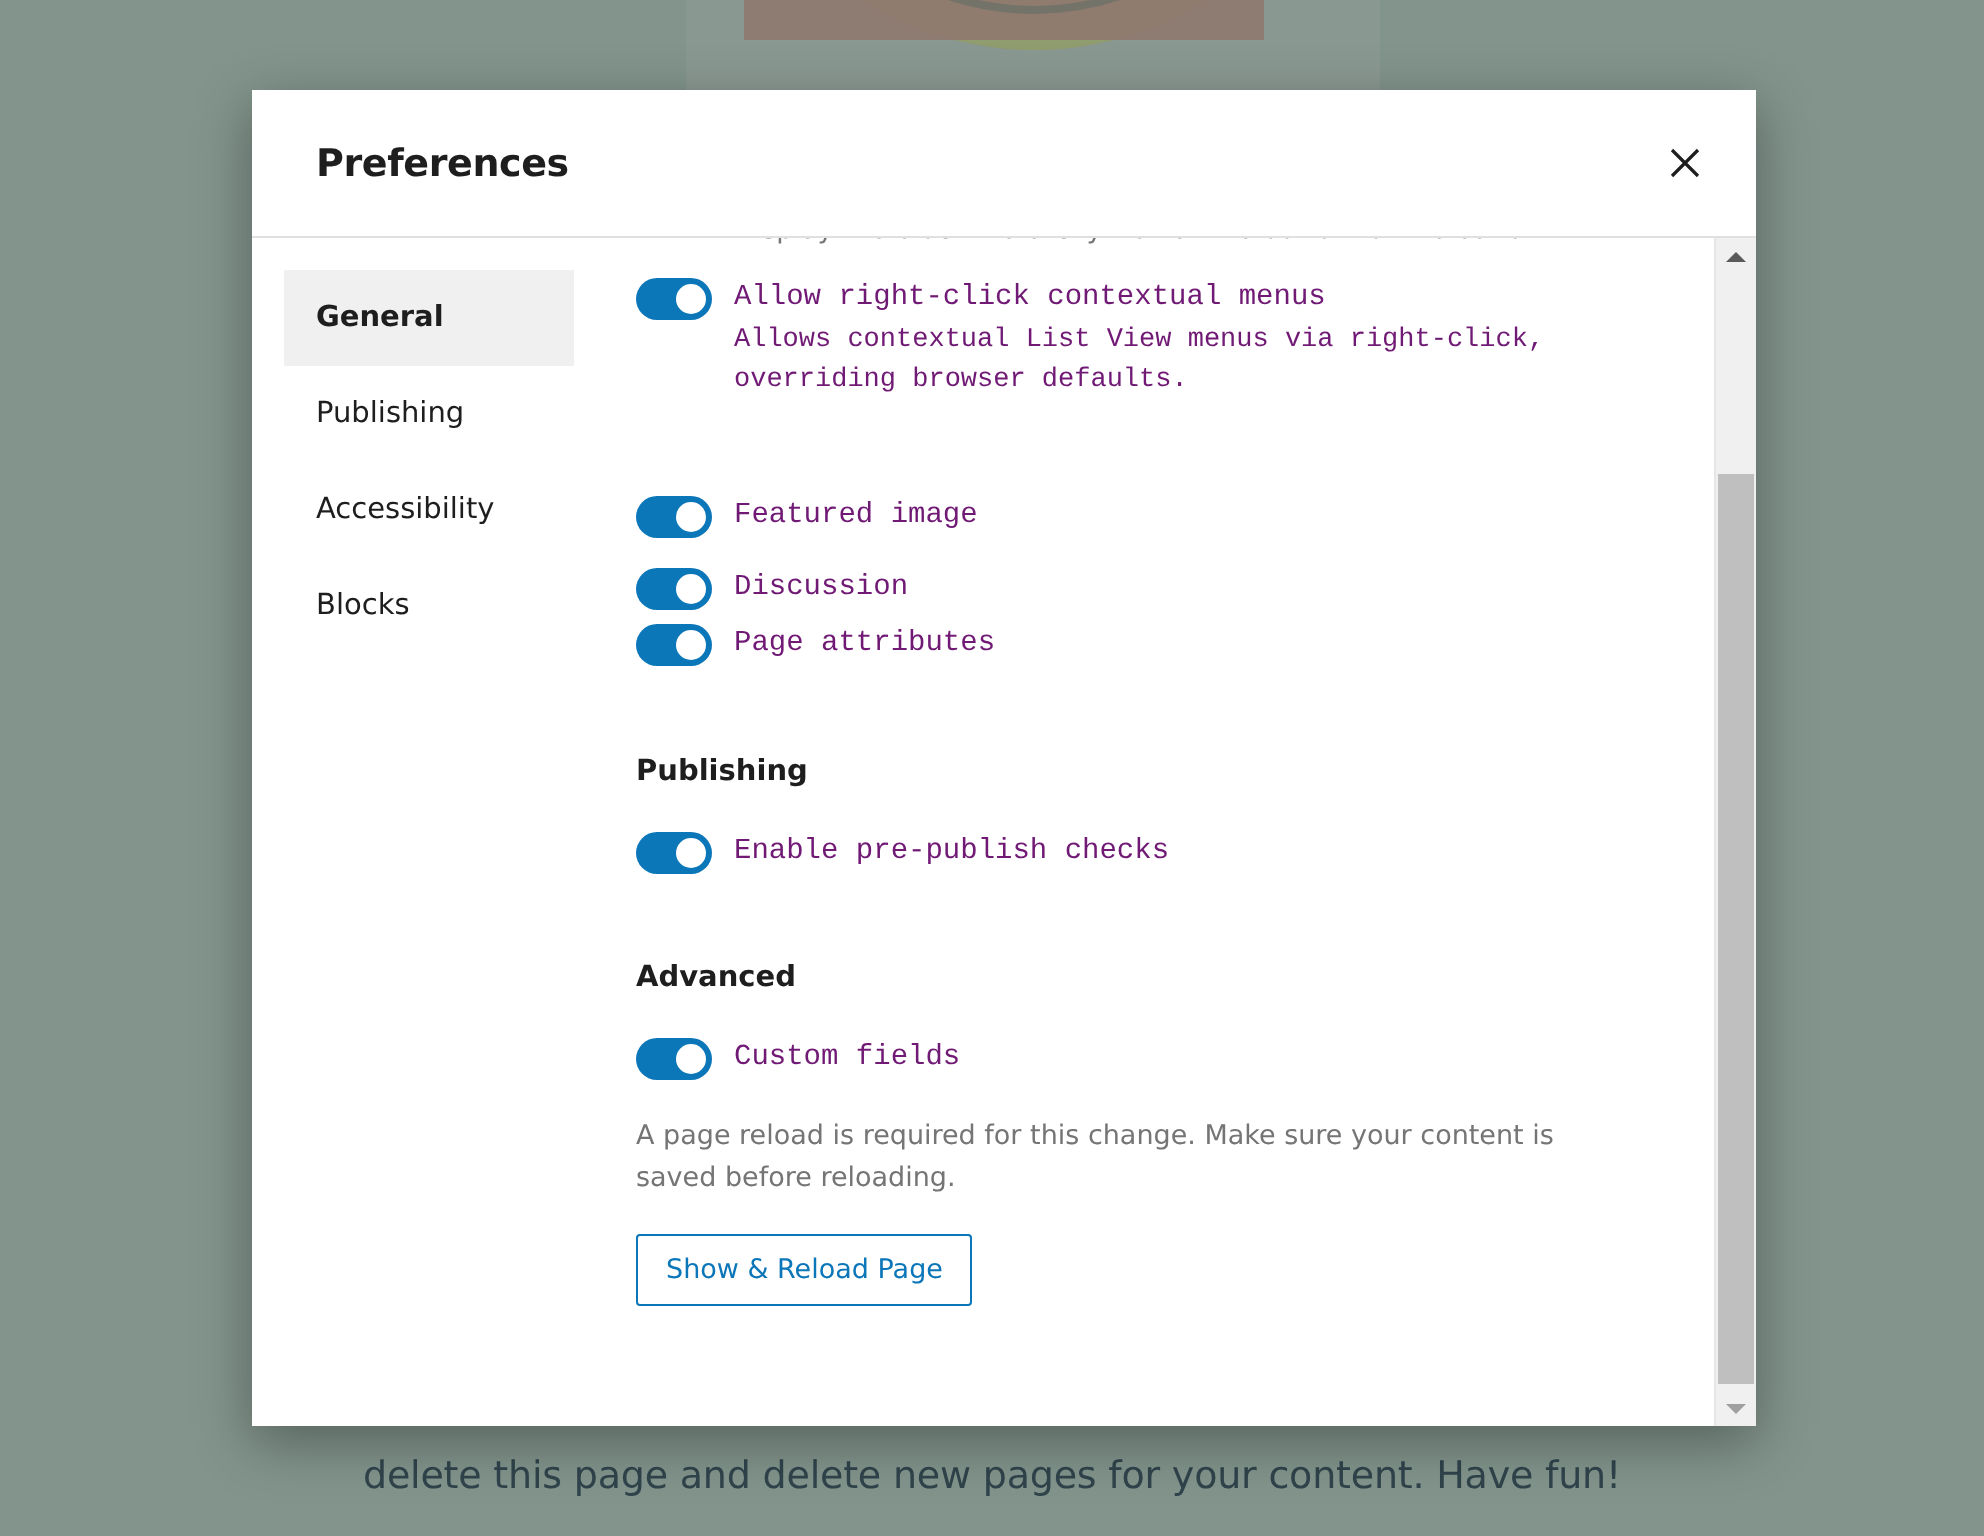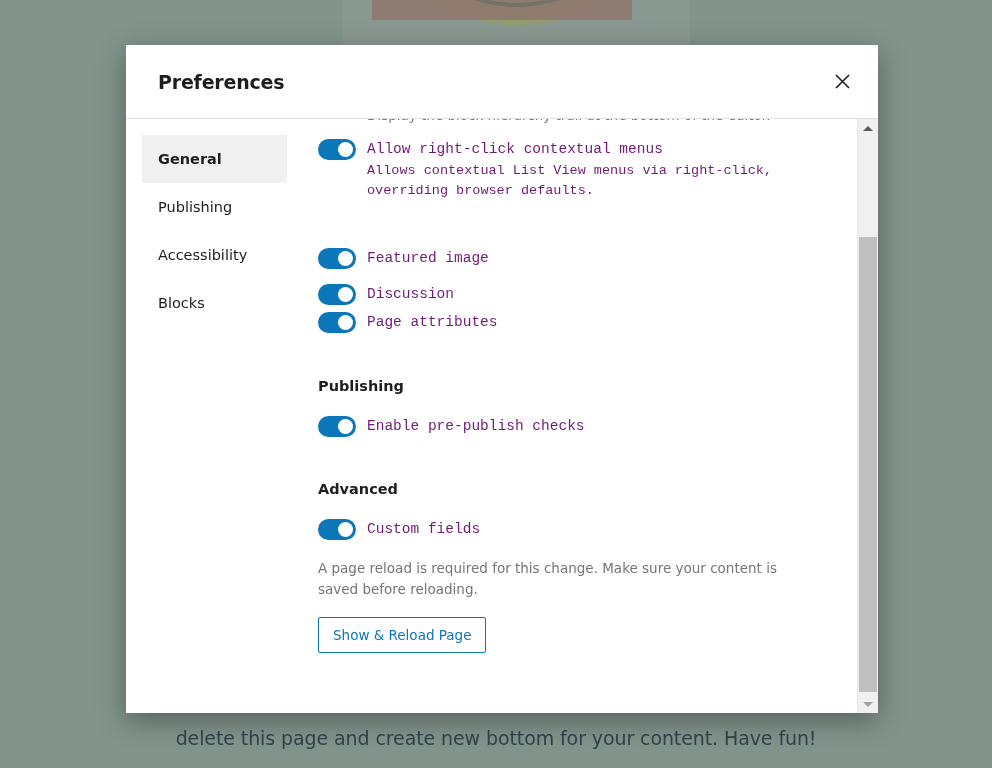--- a/index.html
+++ b/index.html
@@ -315,21 +315,21 @@
       <path d="M20 150 A130 130 0 0 1 280 150 L280 320 L20 320 Z" fill="#b93b2b" opacity="0.9"></path>
       <circle cx="175" cy="130" r="120" fill="#c7c84a" opacity="0.85"></circle>
       <circle cx="120" cy="175" r="95" fill="#b5523c" opacity="0.75"></circle>
       <path d="M30 170 A135 135 0 0 0 300 170" fill="none" stroke="#5a2418" stroke-width="4"></path>
       <circle cx="195" cy="110" r="85" fill="#d8d88c" opacity="0.6"></circle>
     </svg>
   </div>
 
   <div id="bg-overlay"></div>
 
-  <div id="bg-bottom-text">delete this page and create new bottom for your content. Have fun!</div>
+  <div id="bg-bottom-text">delete this page and delete new pages for your content. Have fun!</div>
 </div>
 
 <div id="modal">
 
   <div class="modal-header">
     <div class="modal-title">Preferences</div>
 
     <button class="close-btn">
       <svg width="17" height="17" viewBox="0 0 17 17">
         <path d="M2 2 L15 15 M15 2 L2 15" stroke="#1e1e1e" stroke-width="1.6" fill="none"></path>

